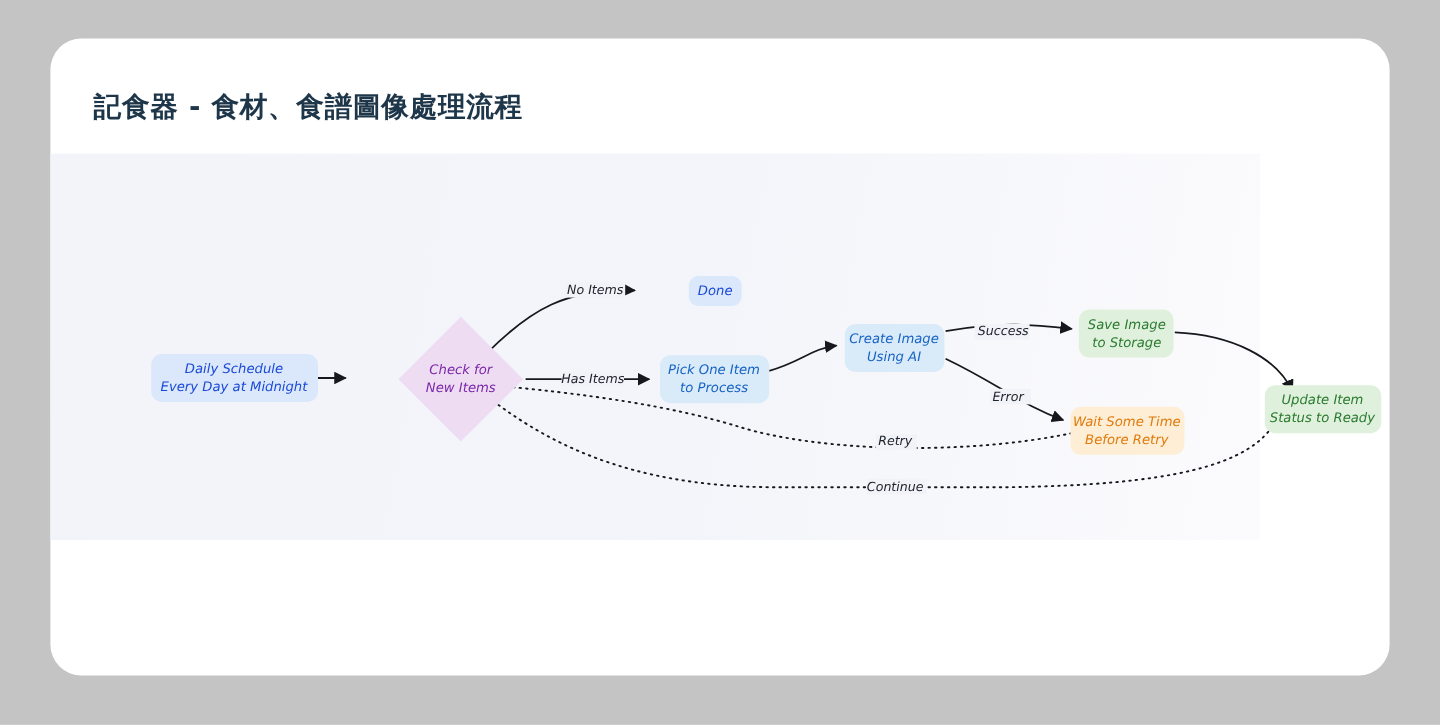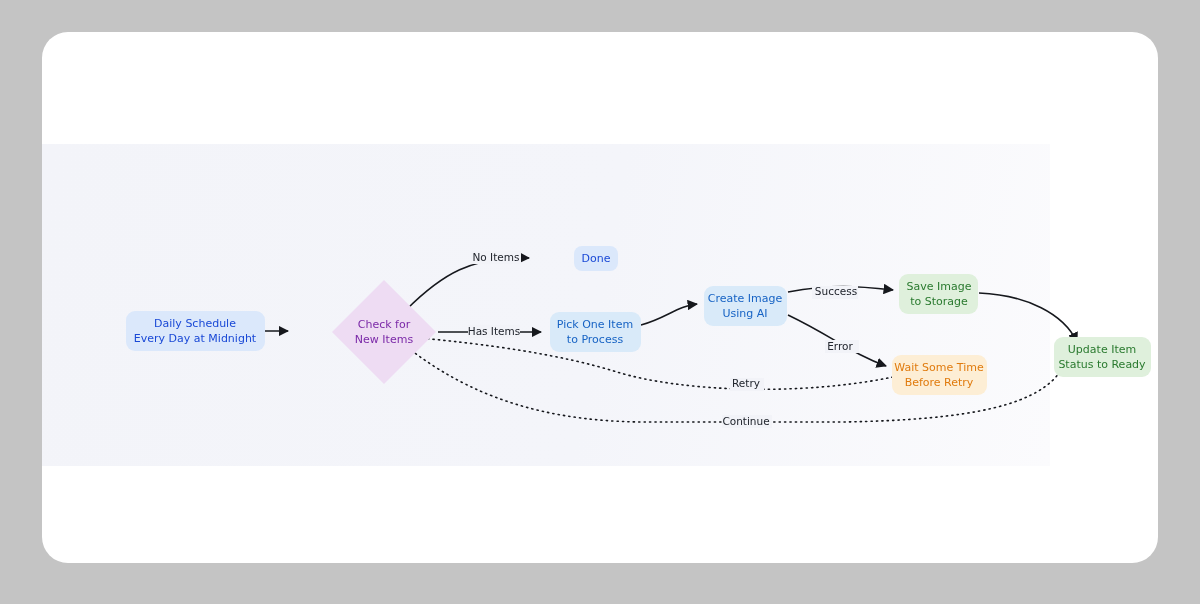--- a/index.html
+++ b/index.html
@@ -34,24 +34,25 @@
     top: 42px;
     font-size: 23px;
     font-weight: 600;
     color: #1d3649;
     letter-spacing: 0.6px;
     white-space: nowrap;
   }
   .canvas {
     position: absolute;
     left: 0px;
-    top: 112px;
+    top: 96px;
     width: 1008px;
     height: 322px;
     background: linear-gradient(100deg, #f3f4f9 0%, #f4f5fa 55%, #fbfbfd 100%);
+    font-style: italic;
   }
   .flow-svg {
     position: absolute;
     left: 0;
     top: 0;
     width: 1116px;
     height: 322px;
   }
   .node-label {
     font-size: 11px;
@@ -76,20 +77,21 @@
     stroke-dasharray: 1.2 4.2;
     stroke-linecap: round;
   }
 </style>
 </head>
 <body>
 
 <div class="page">
   <div class="card">
 
+    <div class="card-title">記食器 - 食材、食譜圖像處理流程</div>
 
     <div class="canvas">
       <svg class="flow-svg" viewBox="0 0 1116 322" xmlns="http://www.w3.org/2000/svg">
         <defs>
           <marker id="arrow" viewBox="0 0 10 10" refX="9" refY="5" markerWidth="7" markerHeight="7" orient="auto-start-reverse">
             <path d="M 0 0 L 10 5 L 0 10 z" fill="#16181d"></path>
           </marker>
         </defs>
 
         <g>

